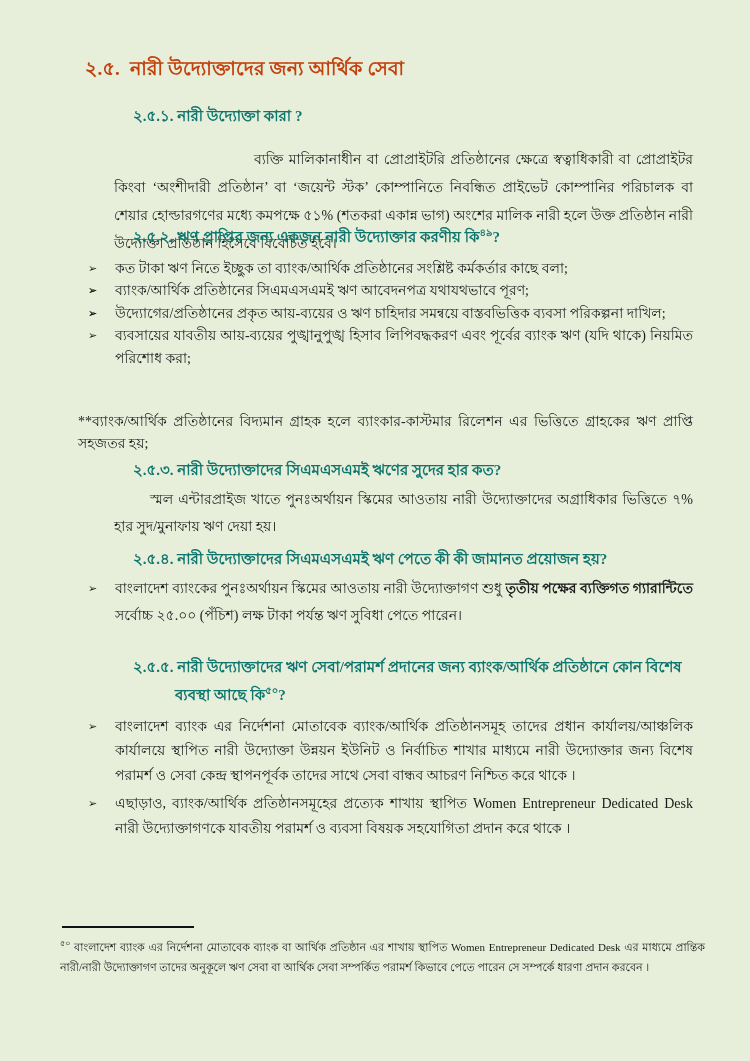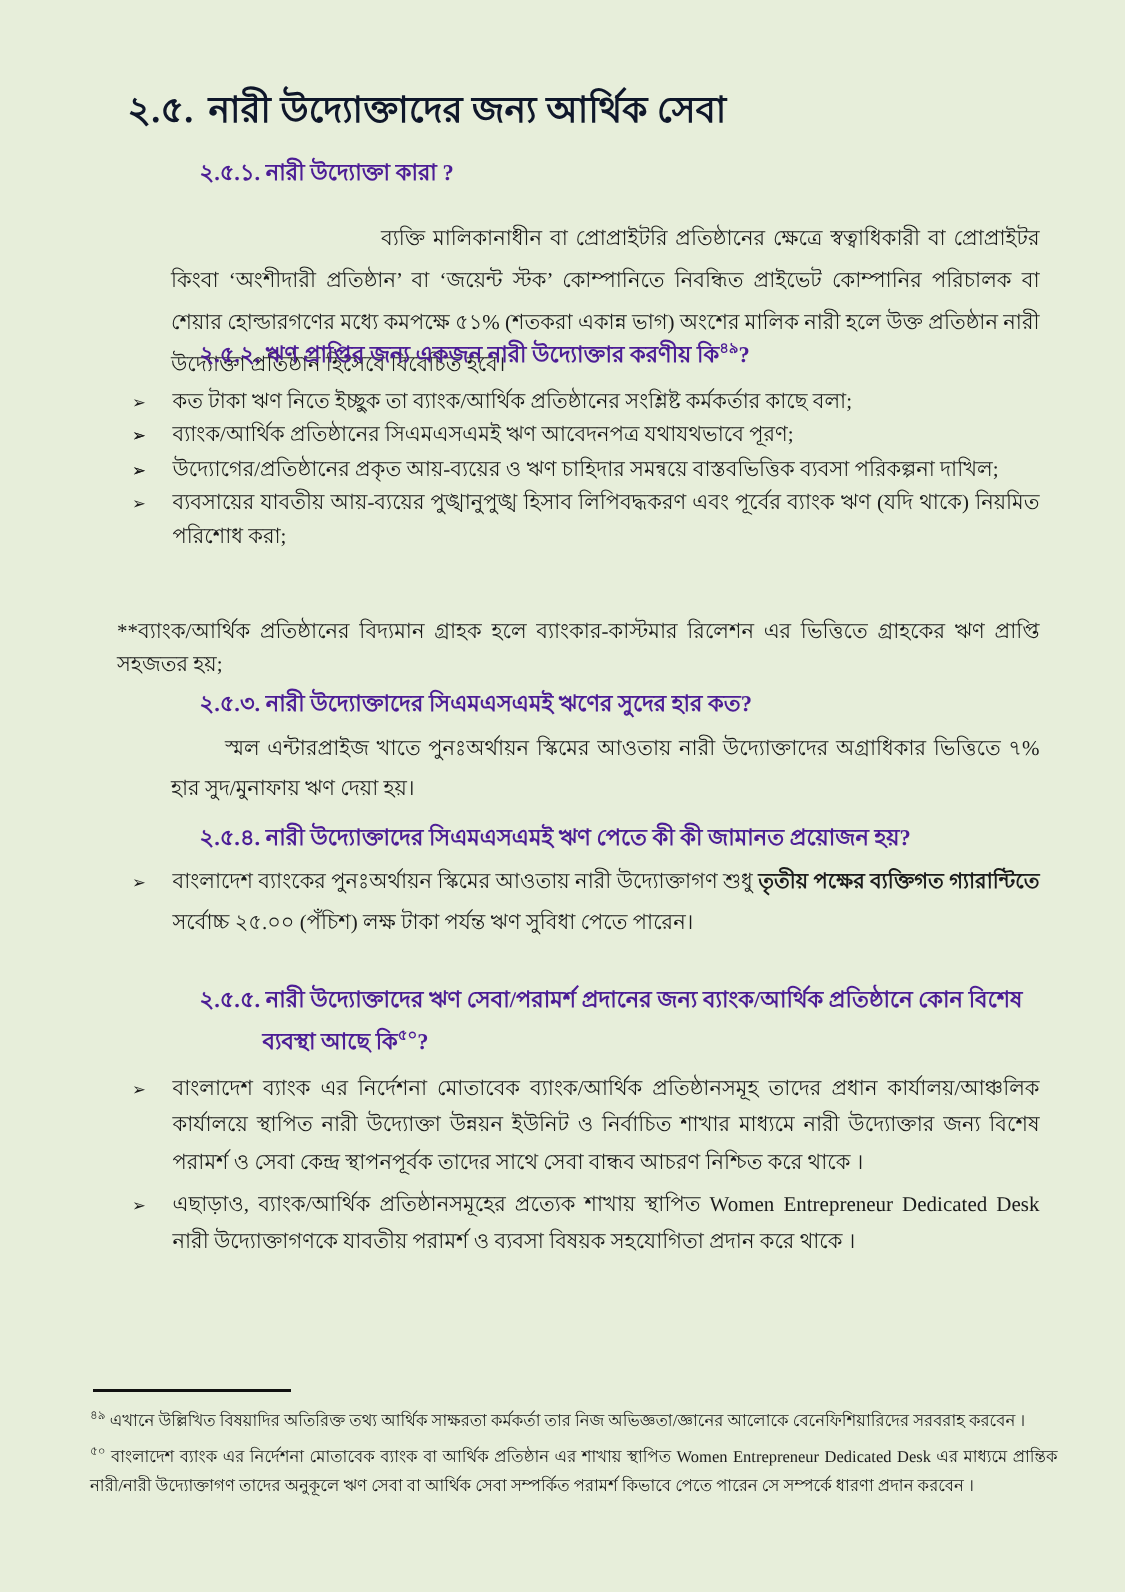--- a/index.html
+++ b/index.html
@@ -8,26 +8,26 @@
     background:#e7eeda;
     font-family:"Liberation Serif","DejaVu Serif",serif;
     color:#1b1b1b;
     position:relative;
     overflow:hidden;
   }
   .page{position:absolute;inset:0;}
   
   .main-title{
     position:absolute;left:85px;top:54px;right:50px;
-    font-size:24px;font-weight:bold;color:#0f172a;letter-spacing:.2px;
+    font-size:19px;font-weight:bold;color:#c2410c;letter-spacing:.2px;
   }
   .main-title .num{margin-right:10px;}
   .sub-heading{
     position:absolute;left:133px;right:55px;
-    font-size:15px;font-weight:bold;color:#4c1d95;line-height:24px;
+    font-size:15px;font-weight:bold;color:#0f766e;line-height:24px;
   }
   .sub-heading sup{font-size:10px;}
   .hang{padding-left:42px;text-indent:-42px;}
   
   .para{
     position:absolute;left:78px;right:57px;
     font-size:14px;line-height:28px;text-align:justify;margin-left:36px;
   }
   .indent-lg{text-indent:140px;}
   .indent-sm{text-indent:36px;line-height:27px;}
@@ -96,20 +96,17 @@
     <span>২.৫.৫. নারী উদ্যোক্তাদের ঋণ সেবা/পরামর্শ প্রদানের জন্য ব্যাংক/আর্থিক প্রতিষ্ঠানে কোন বিশেষ ব্যবস্থা আছে কি</span><sup>৫০</sup><span>?</span>
   </div>
   <ul class="blist lh-loose" style="top:715px;">
     <li><span class="arrow">➢</span><span>বাংলাদেশ ব্যাংক এর নির্দেশনা মোতাবেক ব্যাংক/আর্থিক প্রতিষ্ঠানসমূহ তাদের প্রধান কার্যালয়/আঞ্চলিক কার্যালয়ে স্থাপিত নারী উদ্যোক্তা উন্নয়ন ইউনিট ও নির্বাচিত শাখার মাধ্যমে নারী উদ্যোক্তার জন্য বিশেষ পরামর্শ ও সেবা কেন্দ্র স্থাপনপূর্বক তাদের সাথে সেবা বান্ধব আচরণ নিশ্চিত করে থাকে ।</span></li>
     <li><span class="arrow">➢</span><span>এছাড়াও, ব্যাংক/আর্থিক প্রতিষ্ঠানসমূহের প্রত্যেক শাখায় স্থাপিত Women Entrepreneur Dedicated Desk নারী উদ্যোক্তাগণকে যাবতীয় পরামর্শ ও ব্যবসা বিষয়ক সহযোগিতা প্রদান করে থাকে ।</span></li>
   </ul>
 
   <div class="footnotes">
     <div class="fn-rule"></div>
     <div class="footnote">
-      <sup>৪৯</sup> <span>এখানে উল্লিখিত বিষয়াদির অতিরিক্ত তথ্য আর্থিক সাক্ষরতা কর্মকর্তা তার নিজ অভিজ্ঞতা/জ্ঞানের আলোকে বেনেফিশিয়ারিদের সরবরাহ করবেন ।</span>
-    </div>
-    <div class="footnote">
       <sup>৫০</sup> <span>বাংলাদেশ ব্যাংক এর নির্দেশনা মোতাবেক ব্যাংক বা আর্থিক প্রতিষ্ঠান এর শাখায় স্থাপিত Women Entrepreneur Dedicated Desk এর মাধ্যমে প্রান্তিক নারী/নারী উদ্যোক্তাগণ তাদের অনুকূলে ঋণ সেবা বা আর্থিক সেবা সম্পর্কিত পরামর্শ কিভাবে পেতে পারেন সে সম্পর্কে ধারণা প্রদান করবেন ।</span>
     </div>
   </div>
 
 </div>
 
 </body></html>

